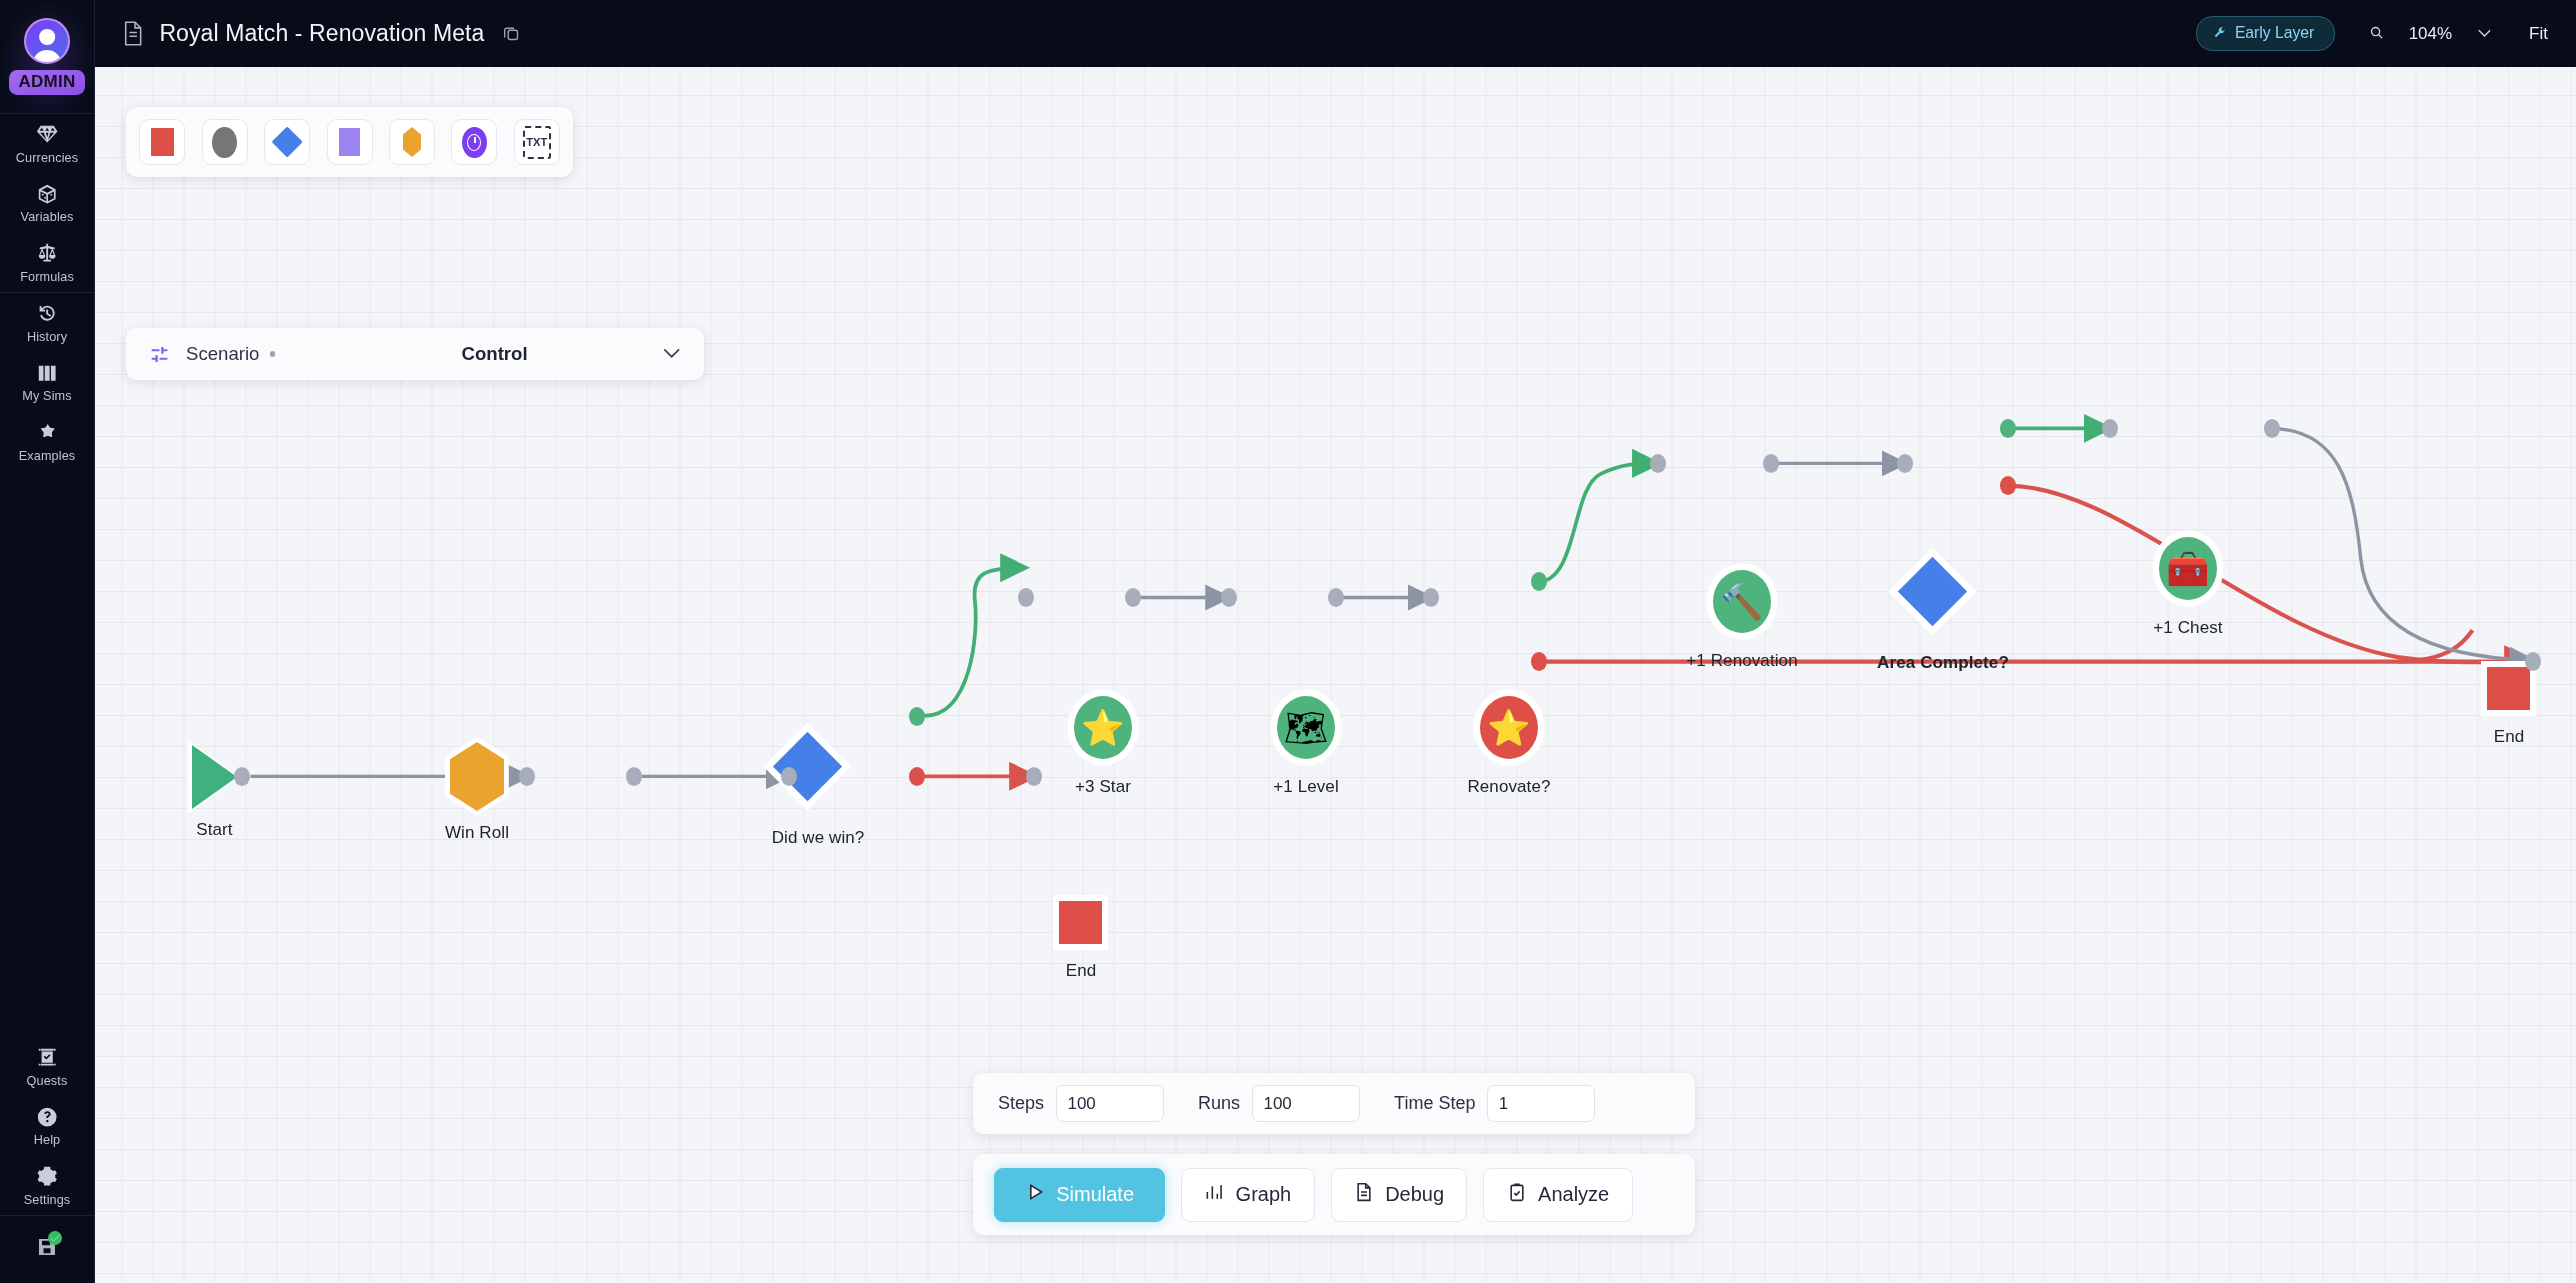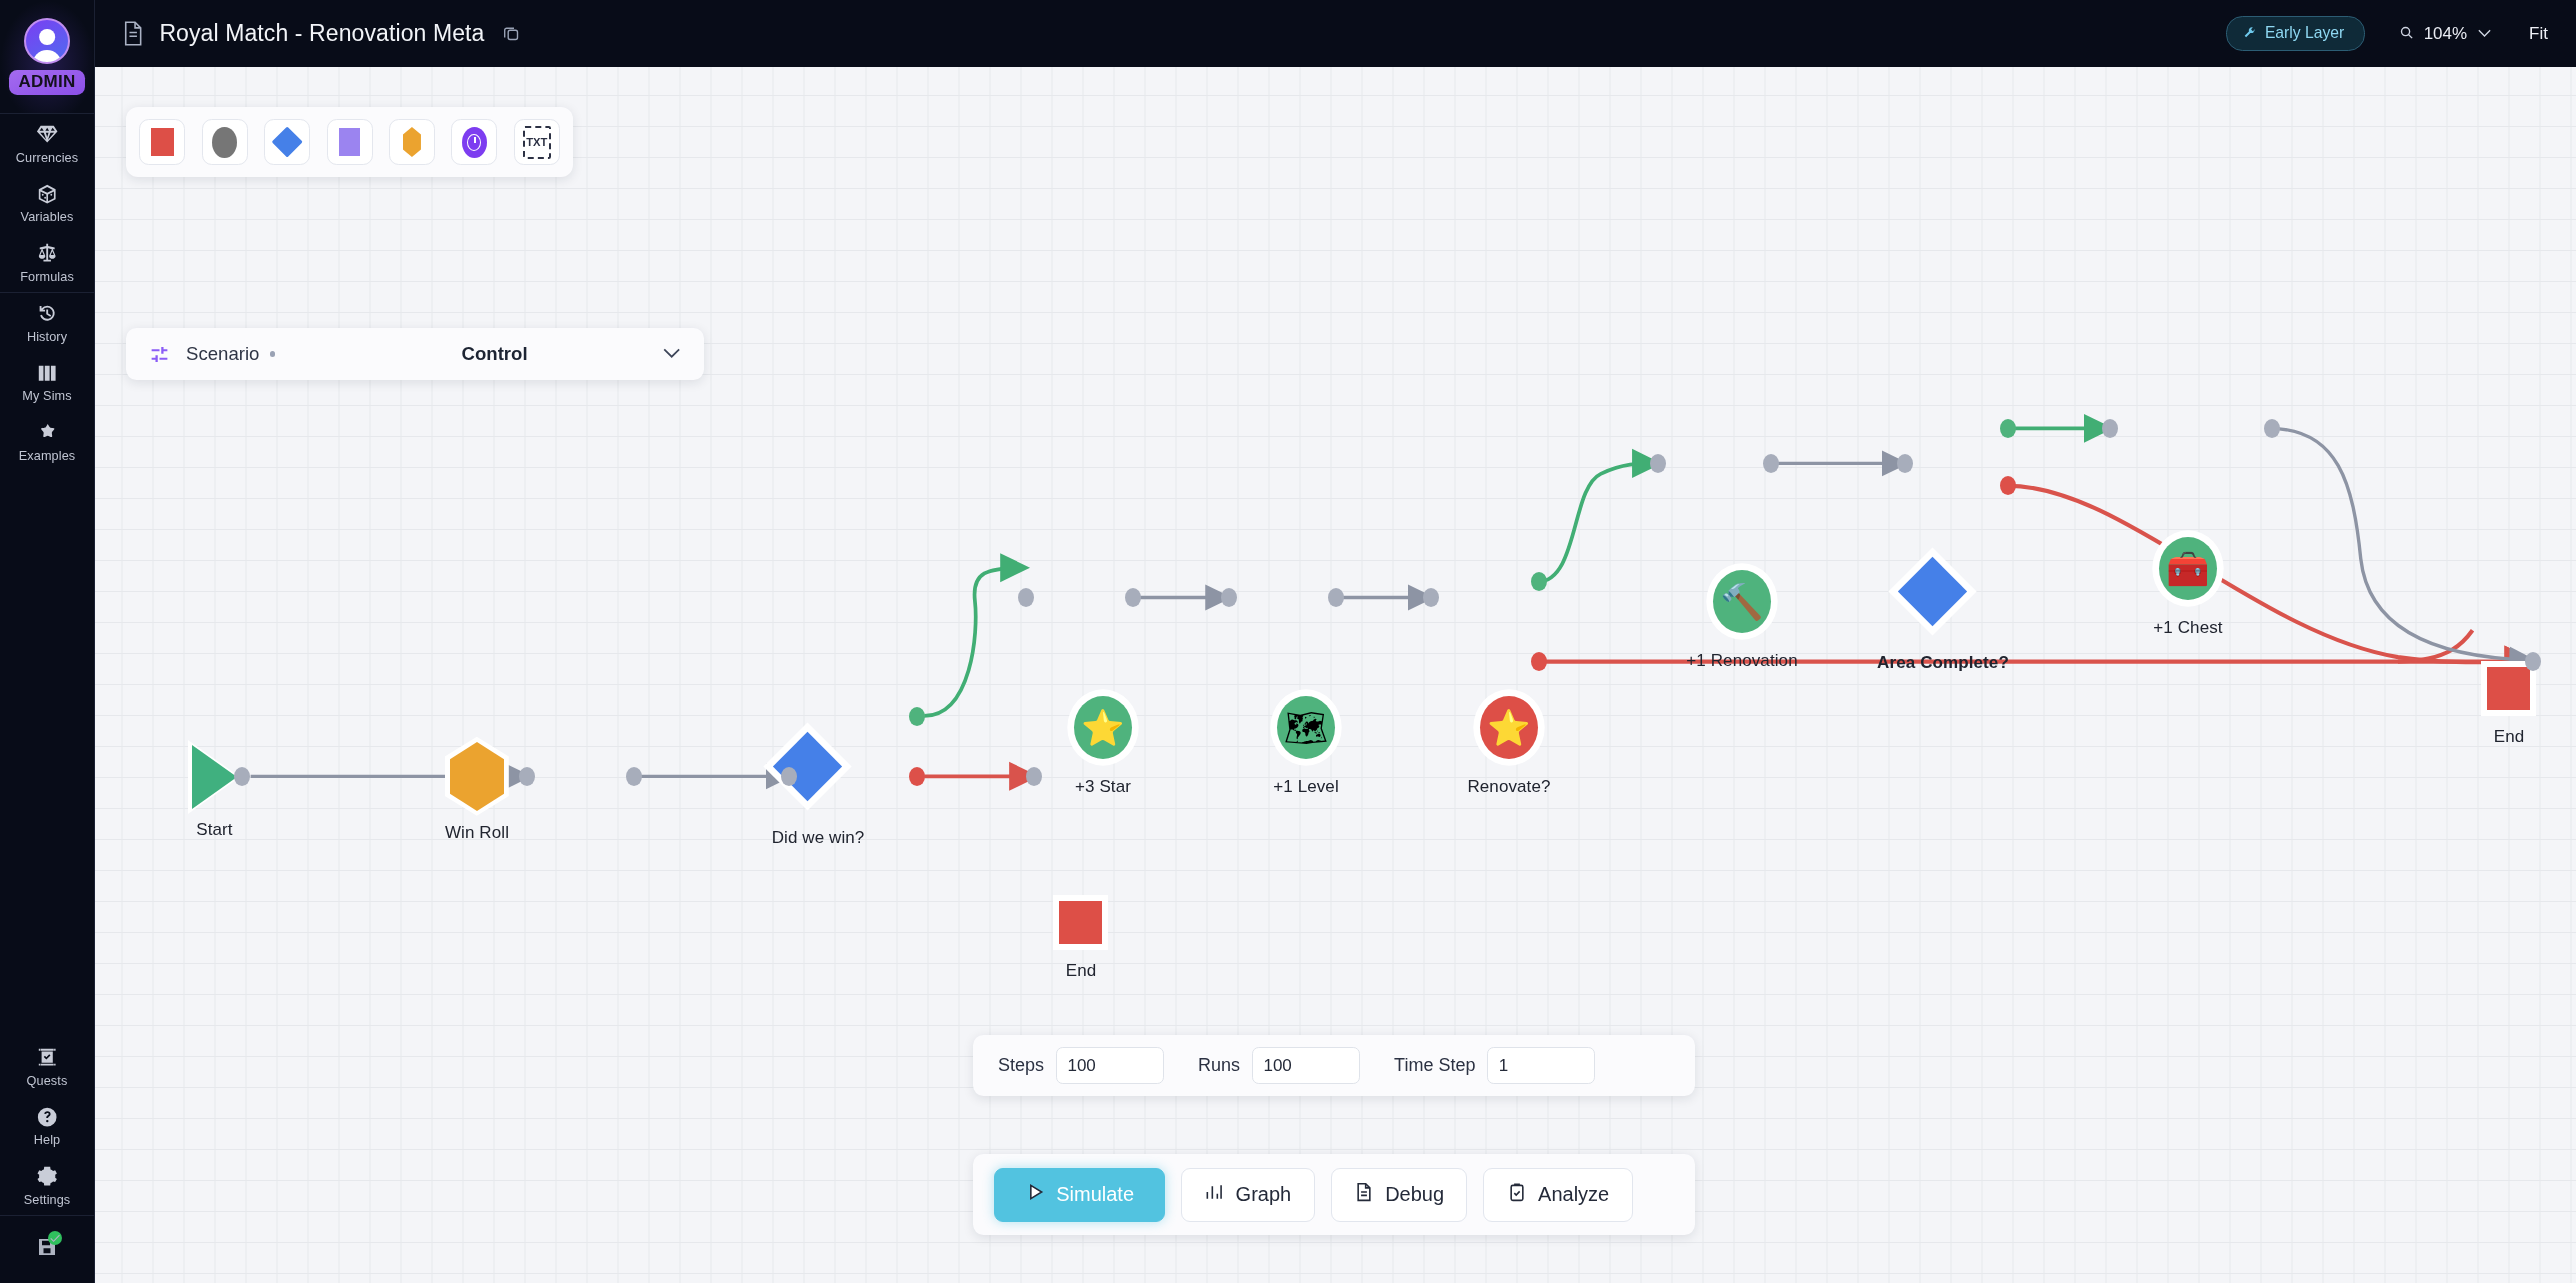--- a/index.html
+++ b/index.html
@@ -84,21 +84,21 @@
   #copy-link-icon svg { width: 18.6px; height: 18.6px; fill:none; stroke:#9aa3b6; stroke-width:1.8; }
   #topbar-right { margin-left:auto; display:flex; align-items:center; padding-right: 28px; gap: 0; }
   #early-access {
     display:flex; align-items:center; gap:8.2px;
     border:0.7px solid #2c5d74; background:#0e2franch;
     background:#0f2a38;
     color:#8fd8f2; font-size:15.7px; font-weight:500;
     border-radius:16.4px; padding:7.5px 19.4px 8.2px 16.4px; cursor:pointer;
   }
   #early-access svg { width:13.4px; height:13.4px; fill:#6fc9ec; }
-  #zoom-control { display:flex; align-items:center; gap:10px; margin-left:34px; cursor:pointer; }
+  #zoom-control { display:flex; align-items:center; gap:25px; margin-left:34px; cursor:pointer; }
   #zoom-control .sico svg { width:15px; height:15px; fill:none; stroke:#cfd5e2; stroke-width:2.2; }
   #zoom-value { color:#e9ecf3; font-size:17px; }
   #zoom-caret svg { width:15px; height:9.7px; fill:none; stroke:#cfd5e2; stroke-width:2.2; }
   #fit-btn { color:#eef0f6; font-size:17px; margin-left:37px; cursor:pointer; }
 
   
   #canvas {
     position: absolute; left: 95px; top: 67px; right: 0; bottom: 0;
     background-color: #f4f5f8;
     background-image:
@@ -210,21 +210,21 @@
   .port {
     position:absolute; width:16.4px; height:19.4px; border-radius:50%;
     z-index:12;
   }
   .p-gray  { background:#a7adbb; }
   .p-green { background:#4fb37d; }
   .p-red   { background:#dd5049; }
 
   
   #sim-params {
-    position:absolute; left:973px; top:1035px;
+    position:absolute; left:973px; top:1073px;
     width:722px; height:61px;
     background:#fbfbfd; border-radius:10.4px;
     box-shadow: 0 2.2px 10.4px rgba(20,25,45,.10);
     display:flex; align-items:center; padding:0 25px;
     z-index:22;
   }
   .pfield { display:flex; align-items:center; }
   .pfield .plabel { font-size:18px; color:#2b3142; }
   .pfield input {
     margin-left:12px; width:69px; height:37px;

